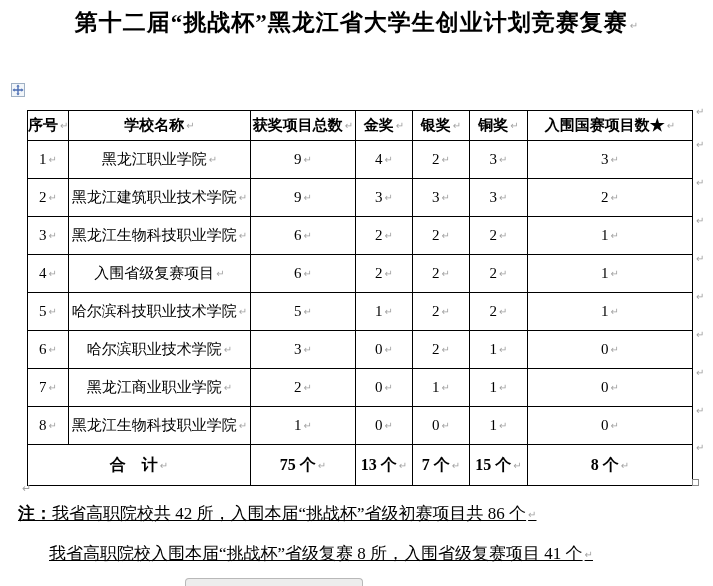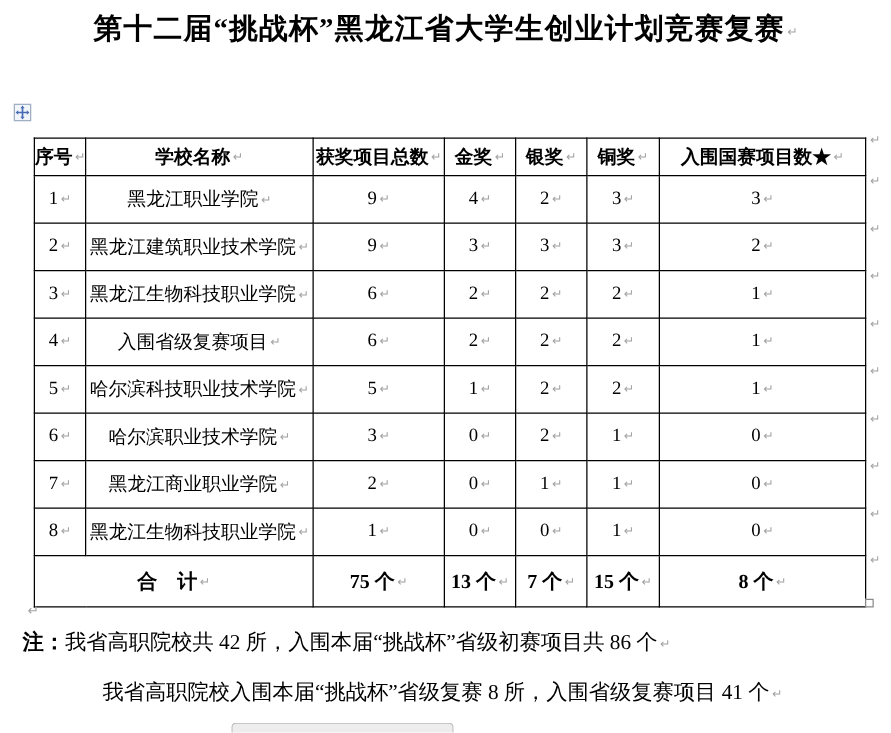--- a/index.html
+++ b/index.html
@@ -34,23 +34,23 @@
   table.doc tr.total-row td{height:40px;font-weight:bold;font-size:16px;}
   
   .smark{position:absolute;left:696px;font-size:10px;color:#a3a3a3;}
   
   .resize-handle{
     position:absolute;left:692px;top:479px;width:7px;height:7px;
     border:1px solid #8a8a8a;background:#fff;box-sizing:border-box;cursor:nwse-resize;
   }
   .below-table-mark{position:absolute;left:22px;top:482px;font-size:11px;color:#a3a3a3;}
   
-  .note{position:absolute;font-size:17px;white-space:nowrap;}
+  .note{position:absolute;font-size:17px;white-space:nowrap;text-decoration:underline;}
   .note1{left:18px;top:502px;}
-  .note2{left:82px;top:542px;}
+  .note2{left:49px;top:542px;}
   .note-prefix{font-weight:bold;}
   
   .bottom-partial{
     position:absolute;left:185px;top:578px;width:178px;height:10px;
     background:#ededed;border:1px solid #b8b8b8;border-bottom:none;
     border-radius:4px 4px 0 0;box-sizing:border-box;
   }
 </style>
 </head>
 <body>

